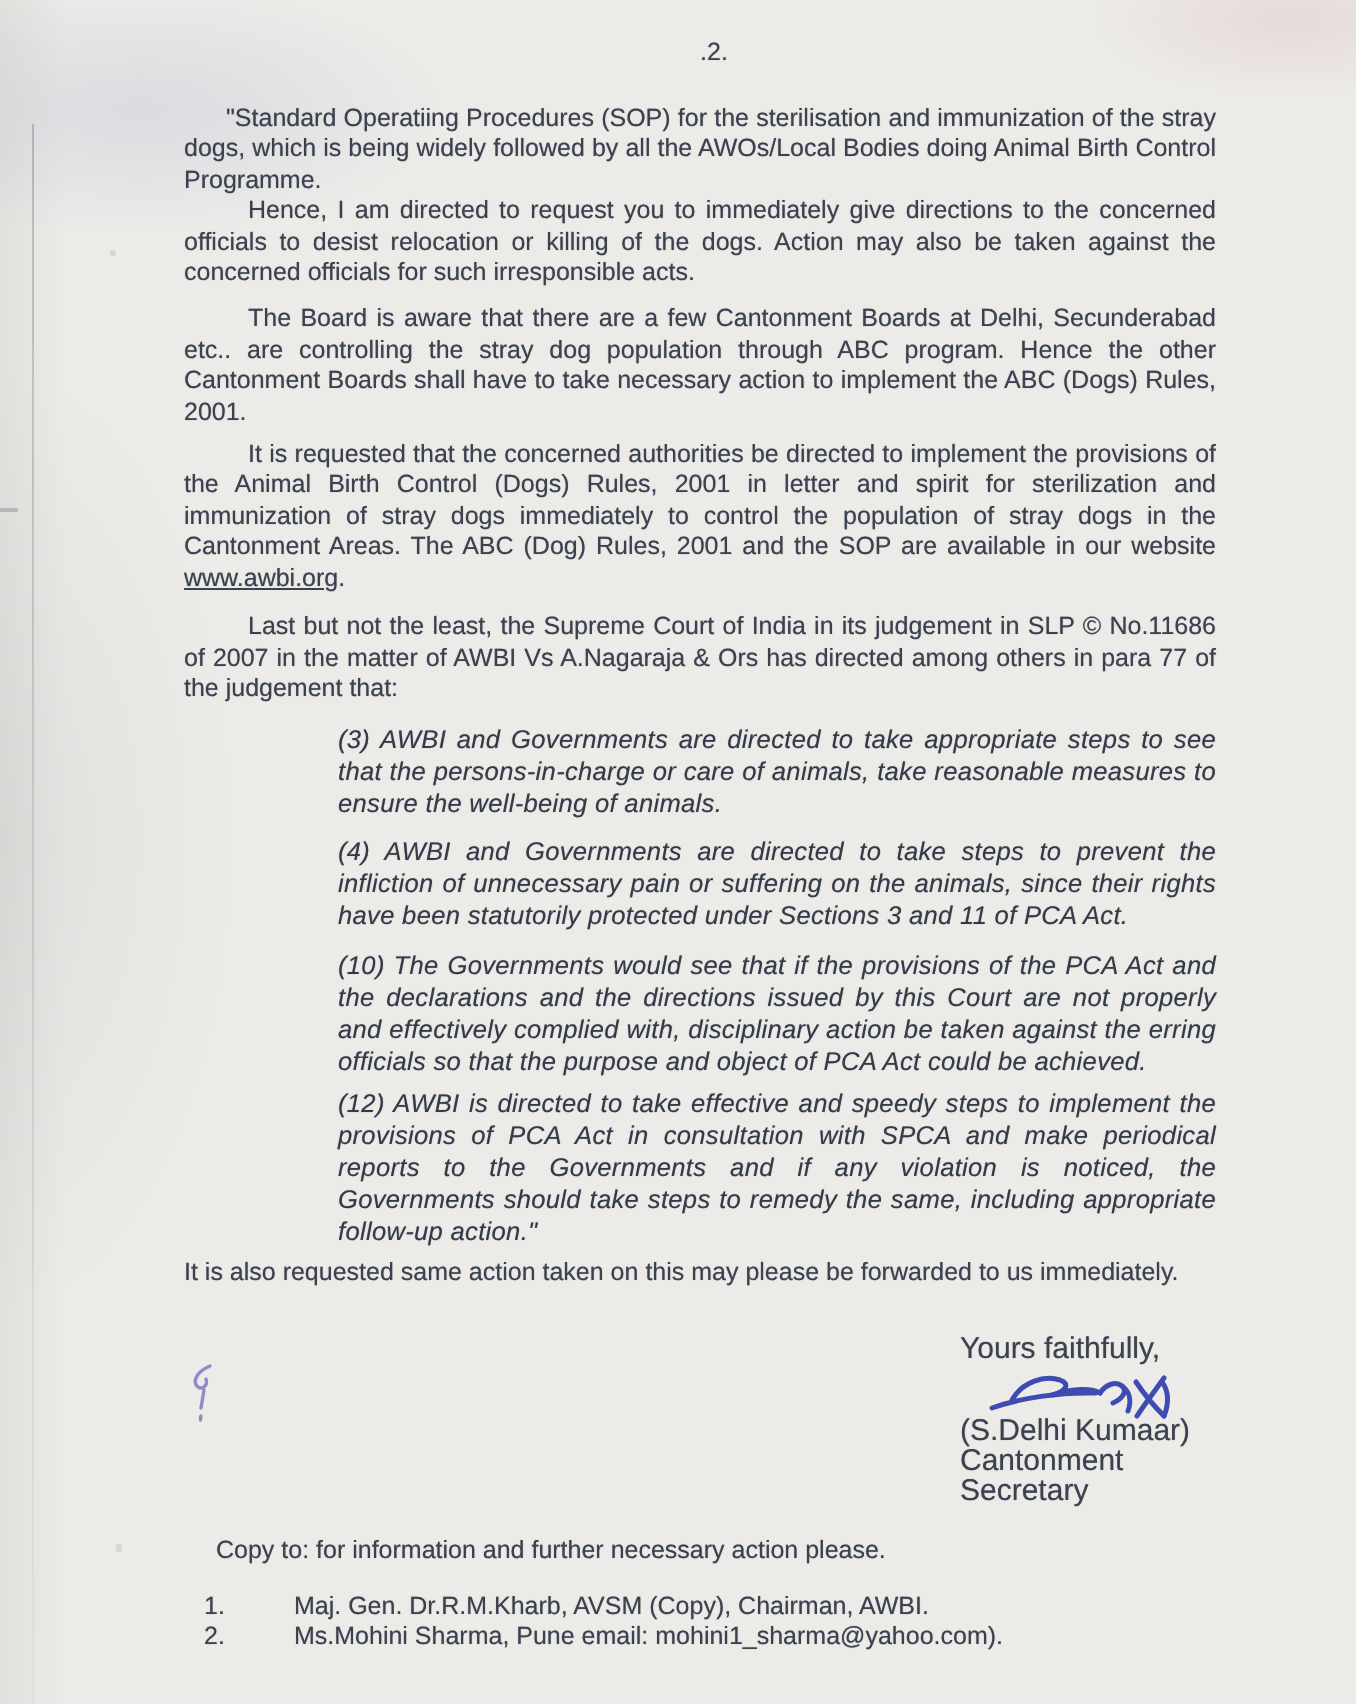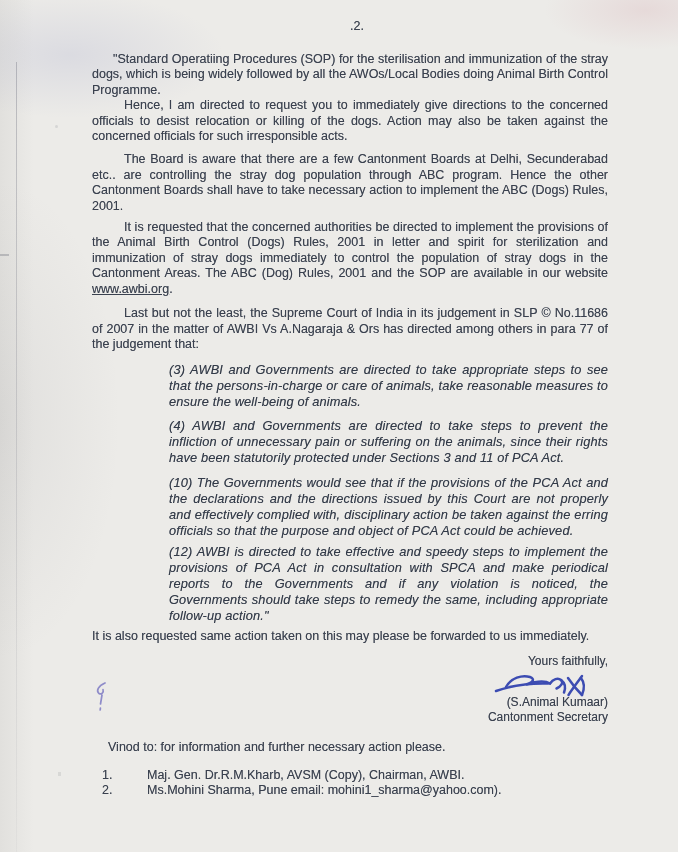--- a/index.html
+++ b/index.html
@@ -44,24 +44,24 @@
     margin-left:77px;
     font-style:italic;
     font-size:12.8px;line-height:16px;
     letter-spacing:0.15px;
     color:#333b49;
   }
   .weblink{text-decoration:underline;}
   .mt18{margin-top:18px}.mt14{}.mt9{margin-top:9px}
   .mt8{margin-top:8px}.mt6{margin-top:6px}.mt5{margin-top:5px}.mt10{margin-top:10px}
   .signoff{
-    margin:9px 0 0 auto;
+    margin:22px 0 0 auto;
     width:128px;
-    text-align:right;
-    font-size:12px;line-height:15px;
+    text-align:left;
+    font-size:15px;line-height:15px;
     text-shadow:0 0 0.5px rgba(58,65,79,0.55);
   }
   .signoff .sig{display:block;margin:1px auto -3px auto;}
   .copy-block{margin-top:15px;font-size:12.5px;line-height:15px;text-shadow:0 0 0.5px rgba(58,65,79,0.55);}
   .copy-head{margin-left:16px;}
   .copy-list{margin-top:13px;}
   .copy-row{display:flex;line-height:15px;}
   .copy-row .num{width:55px;box-sizing:border-box;padding-left:10px;flex:0 0 55px;}
   .pen-mark{position:absolute;left:93px;top:681px;}
 </style>
@@ -110,26 +110,26 @@
         <g fill="none" stroke="#2e3fae" stroke-width="2.5" stroke-linecap="round" opacity="0.92">
           <path d="M2,21 C16,16 36,13 54,13.5"></path>
           <path d="M12,17 C17,8 28,4.5 36,7 C41,8.8 39.5,12.5 32,14.5 C43,11 52,11 56,13.5"></path>
           <path d="M56,13.5 C59,9 64,7.5 67,10 C70,12.6 67,16.5 62.5,18.5"></path>
           <path d="M67,10 C70.5,12.5 72,17 70,22.5"></path>
           <path d="M74,8 C78,14 83,20 88,25"></path>
           <path d="M88,6 C83,13 78,19.5 74.5,25"></path>
           <path d="M88,25 C90.5,19 90.5,12.5 87,8"></path>
         </g>
       </svg>
-      <div>(S.Animal Kumaar)</div>
+      <div>(S.Delhi Kumaar)</div>
       <div>Cantonment Secretary</div>
     </div>
 
     <div class="copy-block">
-      <div class="copy-head">Vinod to: for information and further necessary action please.</div>
+      <div class="copy-head">Copy to: for information and further necessary action please.</div>
       <div class="copy-list">
         <div class="copy-row">
           <span class="num">1.</span>
           <span>Maj. Gen. Dr.R.M.Kharb, AVSM (Copy), Chairman, AWBI.</span>
         </div>
         <div class="copy-row">
           <span class="num">2.</span>
           <span>Ms.Mohini Sharma, Pune email: mohini1_sharma@yahoo.com).</span>
         </div>
       </div>

